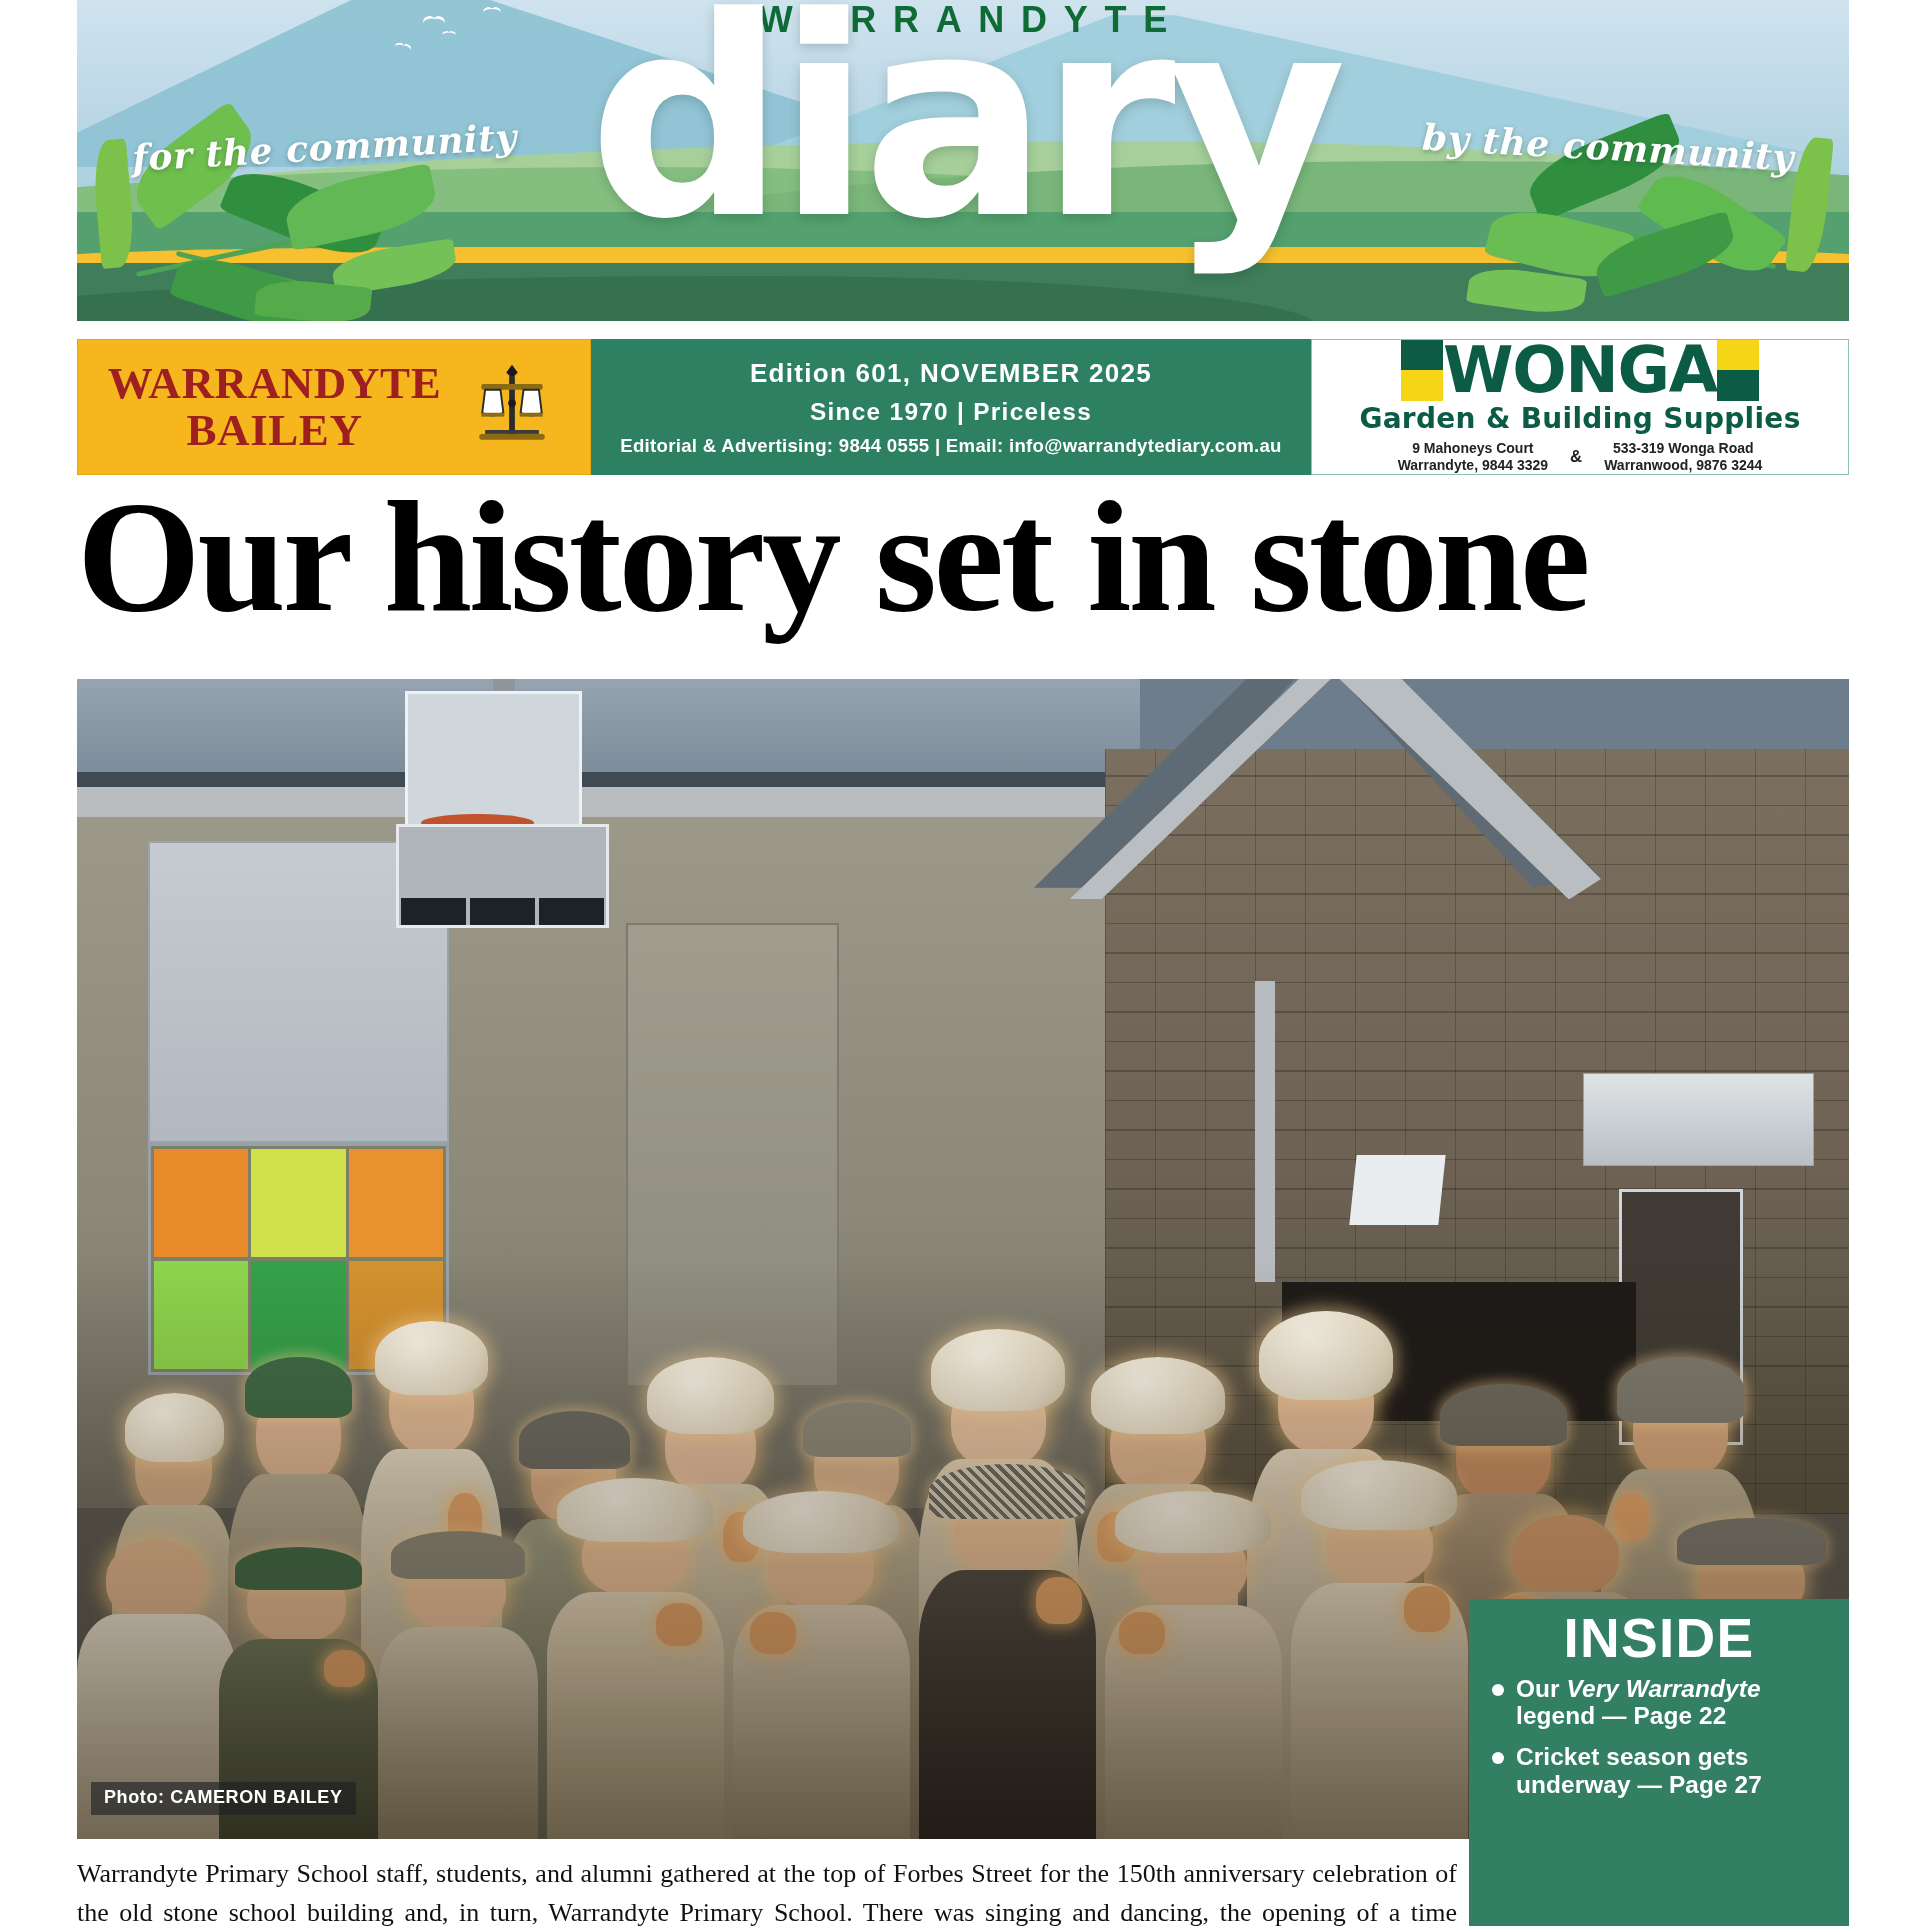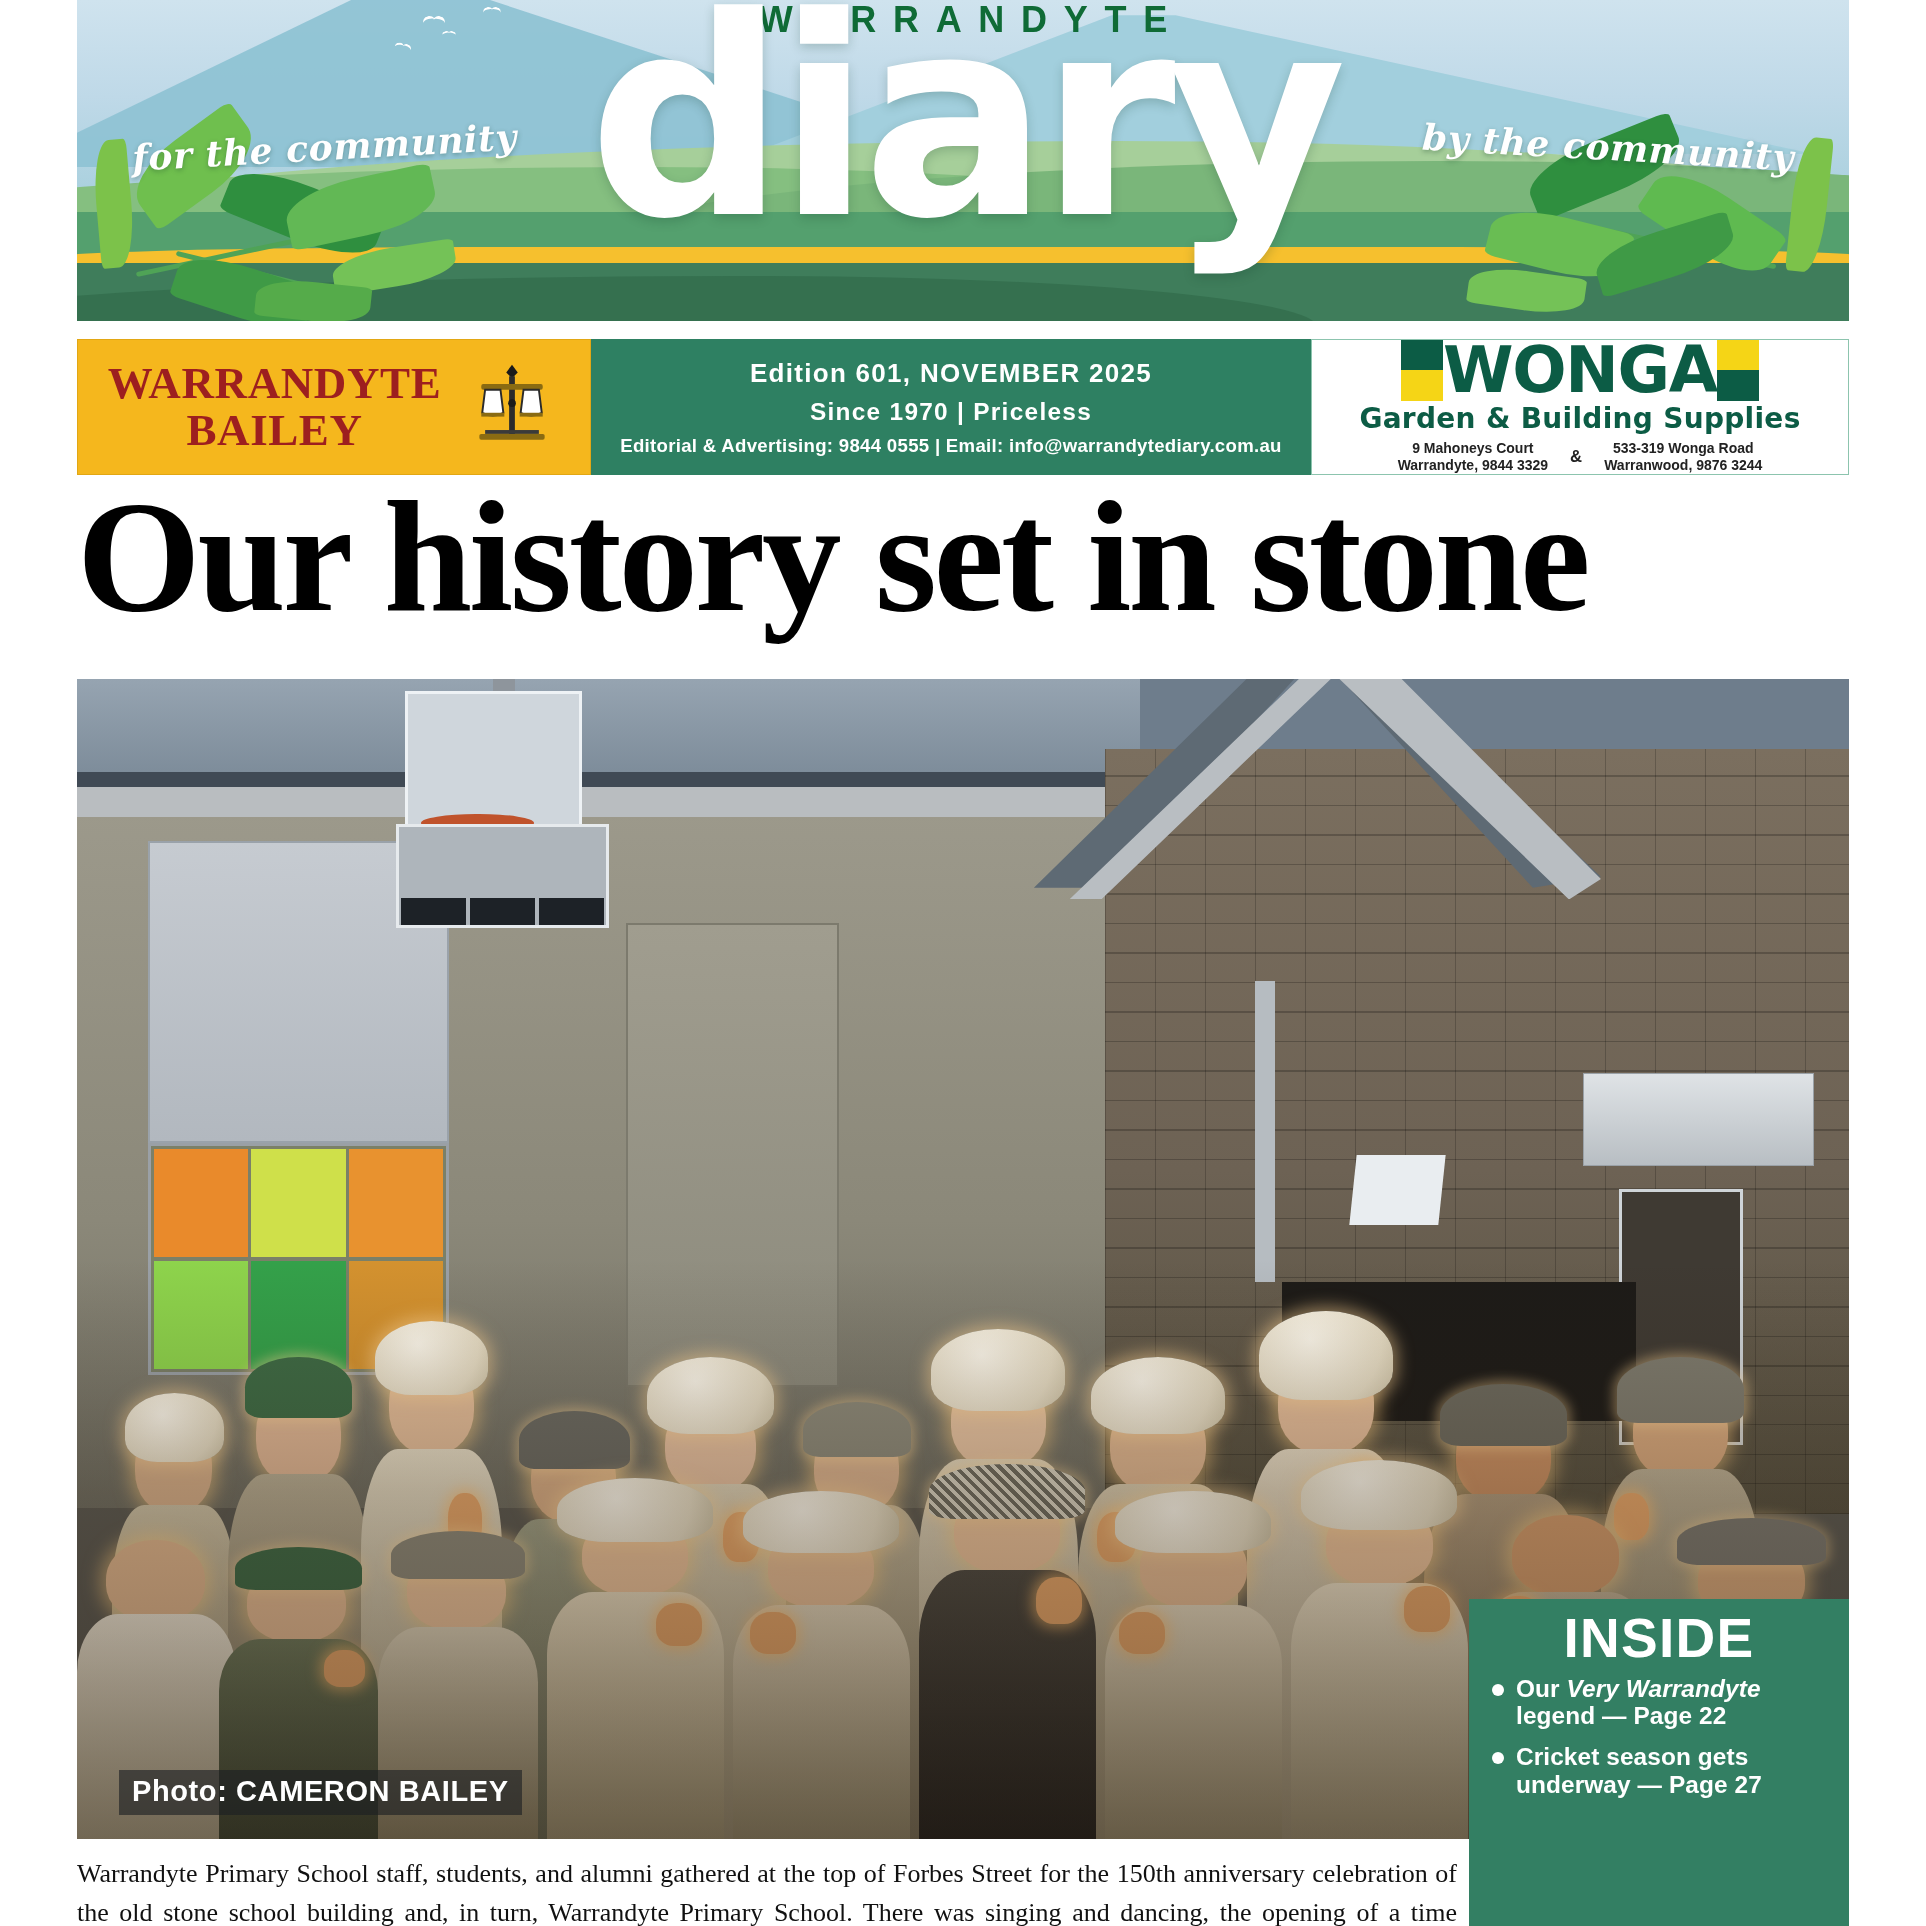--- a/index.html
+++ b/index.html
@@ -261,23 +261,22 @@
   }
   .hand {
     position:absolute; border-radius:45% 45% 38% 38%;
     background:#e8a76a;
     box-shadow:0 0 13px 4.5px rgba(255,190,110,.6);
   }
 
   .photo-credit {
     position:absolute; left:14px; bottom:24.4px;
     background:rgba(28,30,34,.62); color:#fff;
-    font-size:29px; font-weight:700; letter-spacing:0.6px;
+    font-size:18px; font-weight:700; letter-spacing:0.6px;
     padding:5.1px 13px 6.4px 13px;
-    margin-left:28px;
   }
 
   
   .inside-box {
     position:absolute; left:1469px; top:1599px; width:380px; height:327px;
     background:#337f63; color:#ffffff; padding:11.6px 19px 13px 19px;
   }
   .inside-title {
     font-size:55px; font-weight:700; letter-spacing:1.3px; text-align:center;
     line-height:1.0; margin-bottom:9px;

